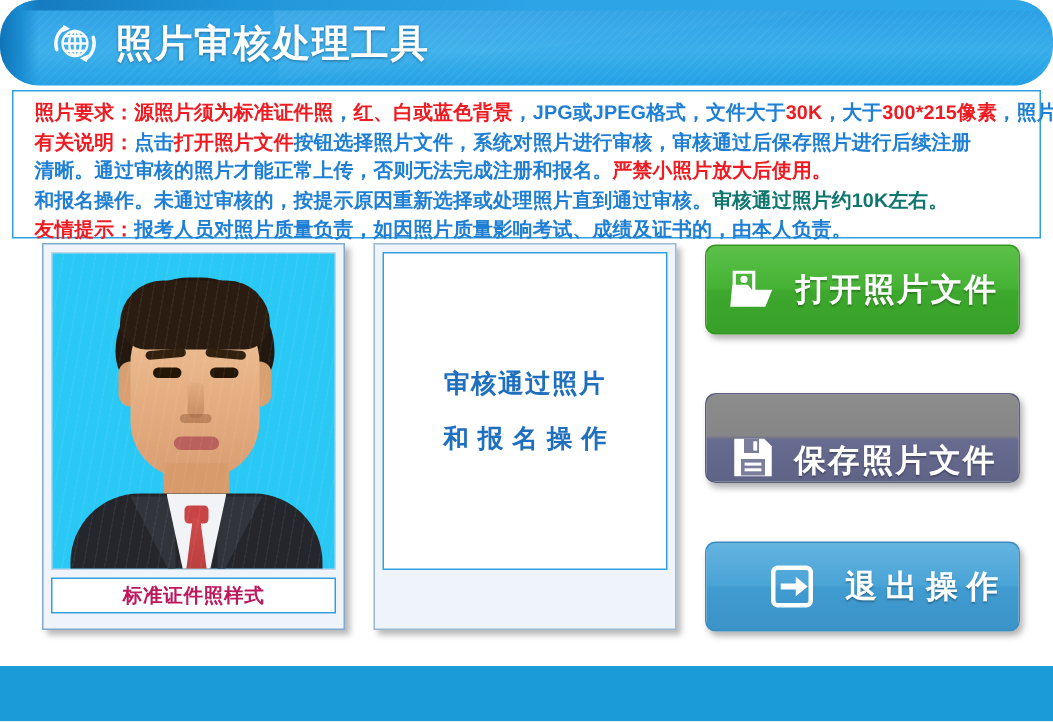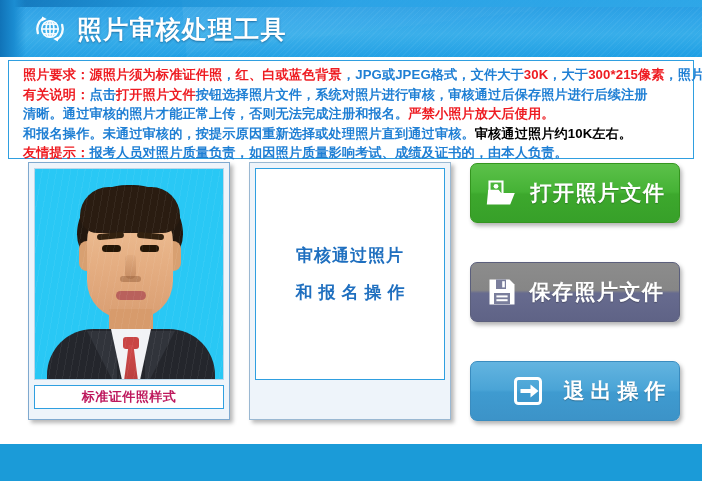--- a/index.html
+++ b/index.html
@@ -22,20 +22,21 @@
     overflow: hidden;
   }
 
   
   #header {
     position: absolute;
     left: 0; top: 0;
     width: 702px; height: 57px;
     background: linear-gradient(180deg,#1c97e0 0%, #2ba4e8 35%, #33ace9 60%, #1f9fe4 100%);
     overflow: hidden;
+    border-radius: 26px;
   }
   #header .swoosh1 {
     position: absolute;
     left: -40px; top: -70px;
     width: 560px; height: 150px;
     background: linear-gradient(180deg, rgba(255,255,255,0.13), rgba(255,255,255,0.02));
     transform: rotate(-7deg);
     transform-origin: left top;
   }
   #header .swoosh2 {
@@ -279,20 +280,21 @@
 
   #btn-open {
     top: 163px;
     background: linear-gradient(180deg,#5cc14a 0%,#45b235 48%,#3da82d 52%,#37a029 100%);
     border: 1px solid #34951f;
   }
   #btn-save {
     top: 262px;
     background: linear-gradient(180deg,#8c8c8c 0%,#868686 47%,#676b8f 52%,#5f6386 100%);
     border: 1px solid #5b5f7c;
+    align-items: flex-end;
   }
   #btn-exit {
     top: 361px;
     background: linear-gradient(180deg,#63b4e0 0%,#4aa4d6 48%,#3f9bd0 52%,#3c93c8 100%);
     border: 1px solid #3a8cbf;
     padding-left: 33px;
   }
   #btn-exit .btn-label { letter-spacing: 6px; text-indent: 6px; }
 
   
@@ -337,21 +339,21 @@
         </svg>
       </span>
       <span id="app-title">照片审核处理工具</span>
     </div>
   </div>
 
   <div id="notice-panel">
     <div class="notice-line"><span style="color: rgb(238, 28, 34);">照片要求：源照片须为标准证件照</span><span style="color: rgb(31, 127, 212);">，</span><span style="color: rgb(238, 28, 34);">红、白或蓝色背景</span><span style="color: rgb(31, 127, 212);">，JPG或JPEG格式，文件大于</span><span style="color: rgb(238, 28, 34);">30K</span><span style="color: rgb(31, 127, 212);">，大于</span><span style="color: rgb(238, 28, 34);">300*215像素</span><span style="color: rgb(31, 127, 212);">，照片</span></div>
     <div class="notice-line"><span style="color: rgb(238, 28, 34);">有关说明：</span><span style="color: rgb(31, 127, 212);">点击</span><span style="color: rgb(238, 28, 34);">打开照片文件</span><span style="color: rgb(31, 127, 212);">按钮选择照片文件，系统对照片进行审核，审核通过后保存照片进行后续注册</span></div>
     <div class="notice-line"><span style="color: rgb(31, 127, 212);">清晰。通过审核的照片才能正常上传，否则无法完成注册和报名。</span><span style="color: rgb(238, 28, 34);">严禁小照片放大后使用。</span></div>
-    <div class="notice-line"><span style="color: rgb(31, 127, 212);">和报名操作。未通过审核的，按提示原因重新选择或处理照片直到通过审核。</span><span style="color: #000000;">审核通过照片约10K左右。</span></div>
+    <div class="notice-line"><span style="color: rgb(31, 127, 212);">和报名操作。未通过审核的，按提示原因重新选择或处理照片直到通过审核。</span><span style="color: #0f766e;">审核通过照片约10K左右。</span></div>
     <div class="notice-line"><span style="color: rgb(238, 28, 34);">友情提示：</span><span style="color: rgb(31, 127, 212);">报考人员对照片质量负责，如因照片质量影响考试、成绩及证书的，由本人负责。</span></div>
   </div>
 
   <div id="sample-panel">
     <div id="sample-photo">
       <div class="p-hair"></div>
       <div class="p-ear-l"></div>
       <div class="p-ear-r"></div>
       <div class="p-face"></div>
       <div class="p-fringe"></div>

